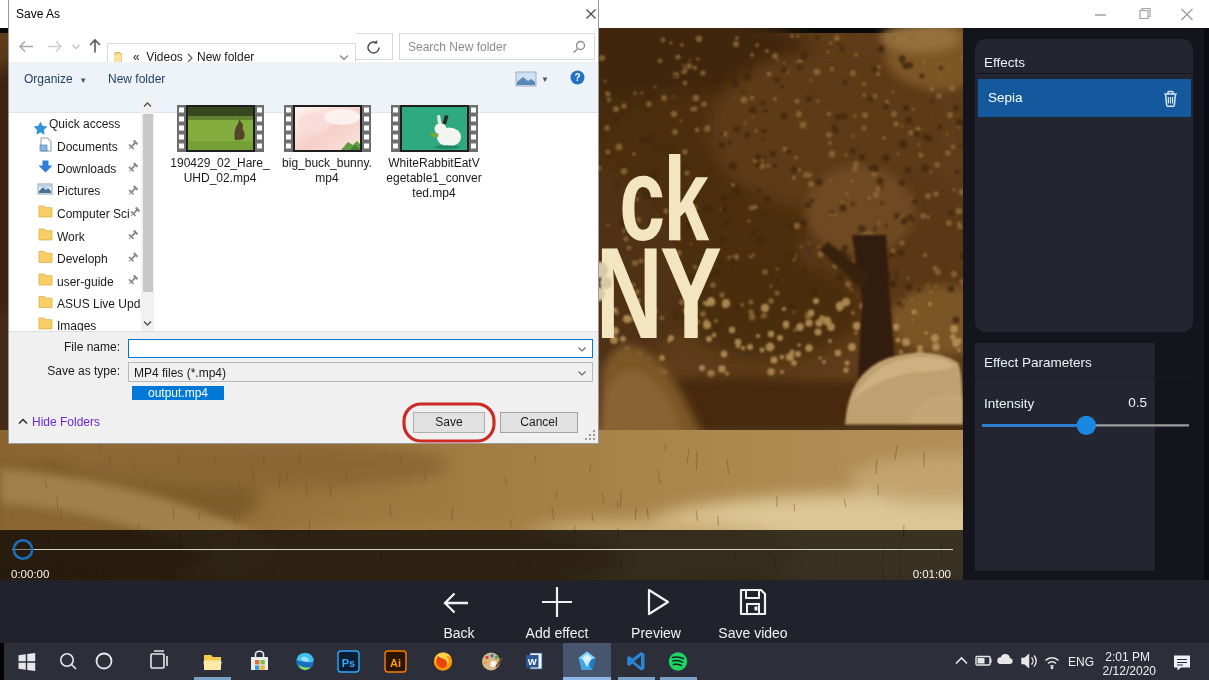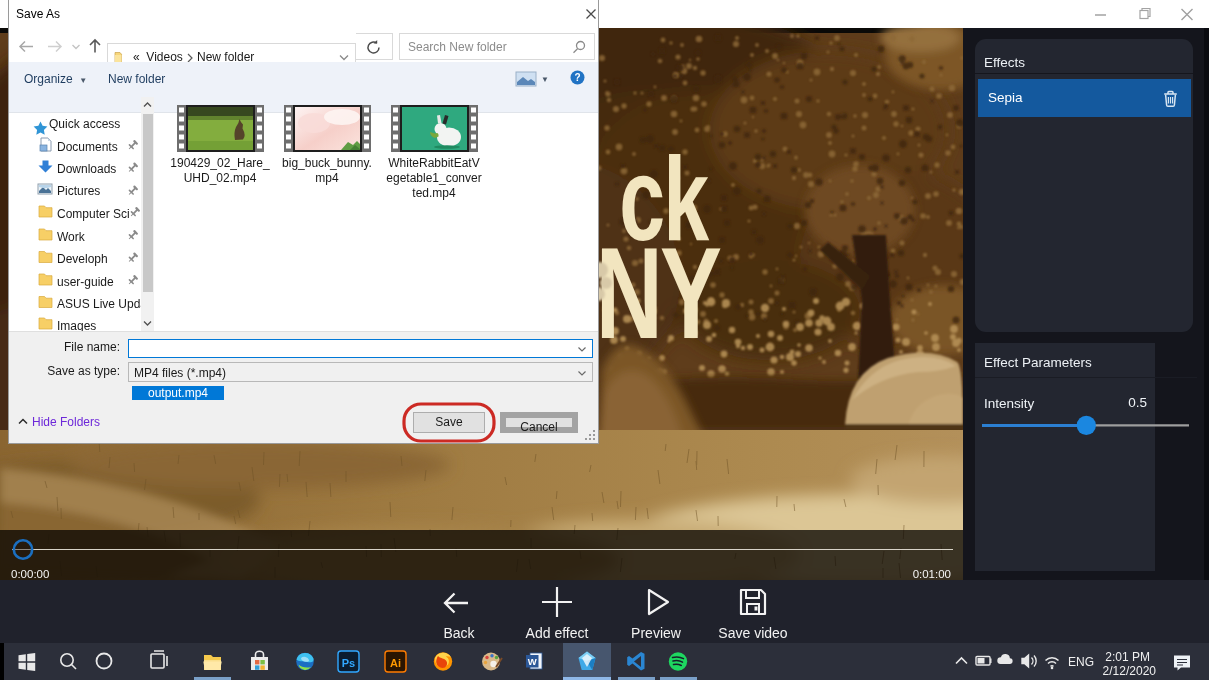--- a/index.html
+++ b/index.html
@@ -1194,21 +1194,21 @@
         </svg>
     </div>
     <svg style="position:absolute;left:8px;top:85px;width:12px;height:9px" viewBox="0 0 12 9">
         <path d="M2 6.5 l4 -4 4 4" fill="none" stroke="#2a2a2a" stroke-width="1.5"></path>
       </svg>
     <div style="position:absolute;left:23px;top:83px;color:#6d28d9;">Hide Folders</div>
     <div style="position:absolute;left:404px;top:80px;width:72px;height:21px;background:#e1e1e1;border:1px solid #adadad;text-align:center;line-height:19px;color:#1a1a1a;">Save</div>
     <svg style="position:absolute;left:392px;top:69px;width:96px;height:43px" viewBox="0 0 96 43">
       <rect x="3" y="3" width="90" height="37" rx="17" fill="none" stroke="#cc2a24" stroke-width="3.2"></rect>
     </svg>
-    <div style="position:absolute;left:491px;top:80px;width:78px;height:21px;background:#e1e1e1;border:6px solid #a3a3a3;text-align:center;line-height:19px;color:#1a1a1a;">Cancel</div>
+    <div style="position:absolute;left:491px;top:80px;width:78px;height:21px;background:#e1e1e1;border:1px solid #a3a3a3;text-align:center;line-height:19px;color:#1a1a1a;">Cancel</div>
     <svg style="position:absolute;right:2px;bottom:2px;width:11px;height:11px" viewBox="0 0 11 11">
       <g fill="#9a9a9a">
           <rect x="8" y="0" width="2" height="2"></rect>
           <rect x="8" y="4" width="2" height="2"></rect>
           <rect x="8" y="8" width="2" height="2"></rect>
           <rect x="4" y="4" width="2" height="2"></rect>
           <rect x="4" y="8" width="2" height="2"></rect>
           <rect x="0" y="8" width="2" height="2"></rect>
         </g>
     </svg>

